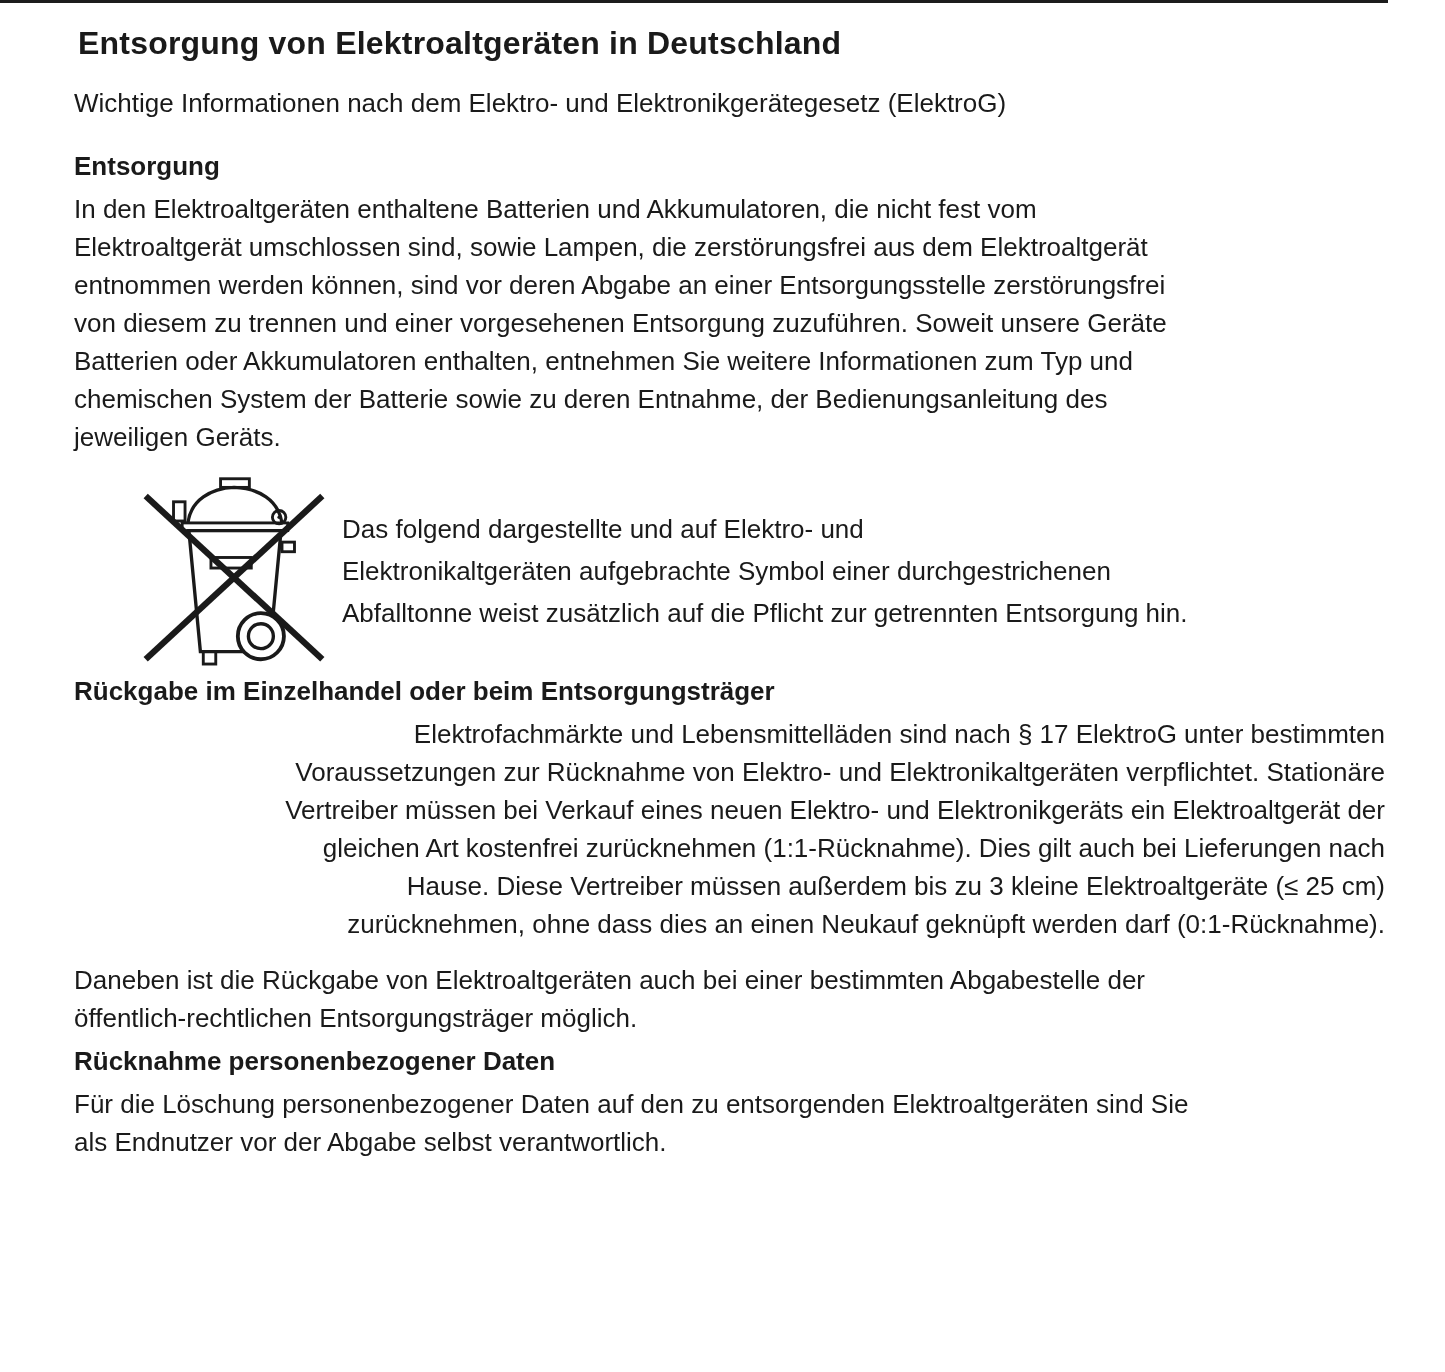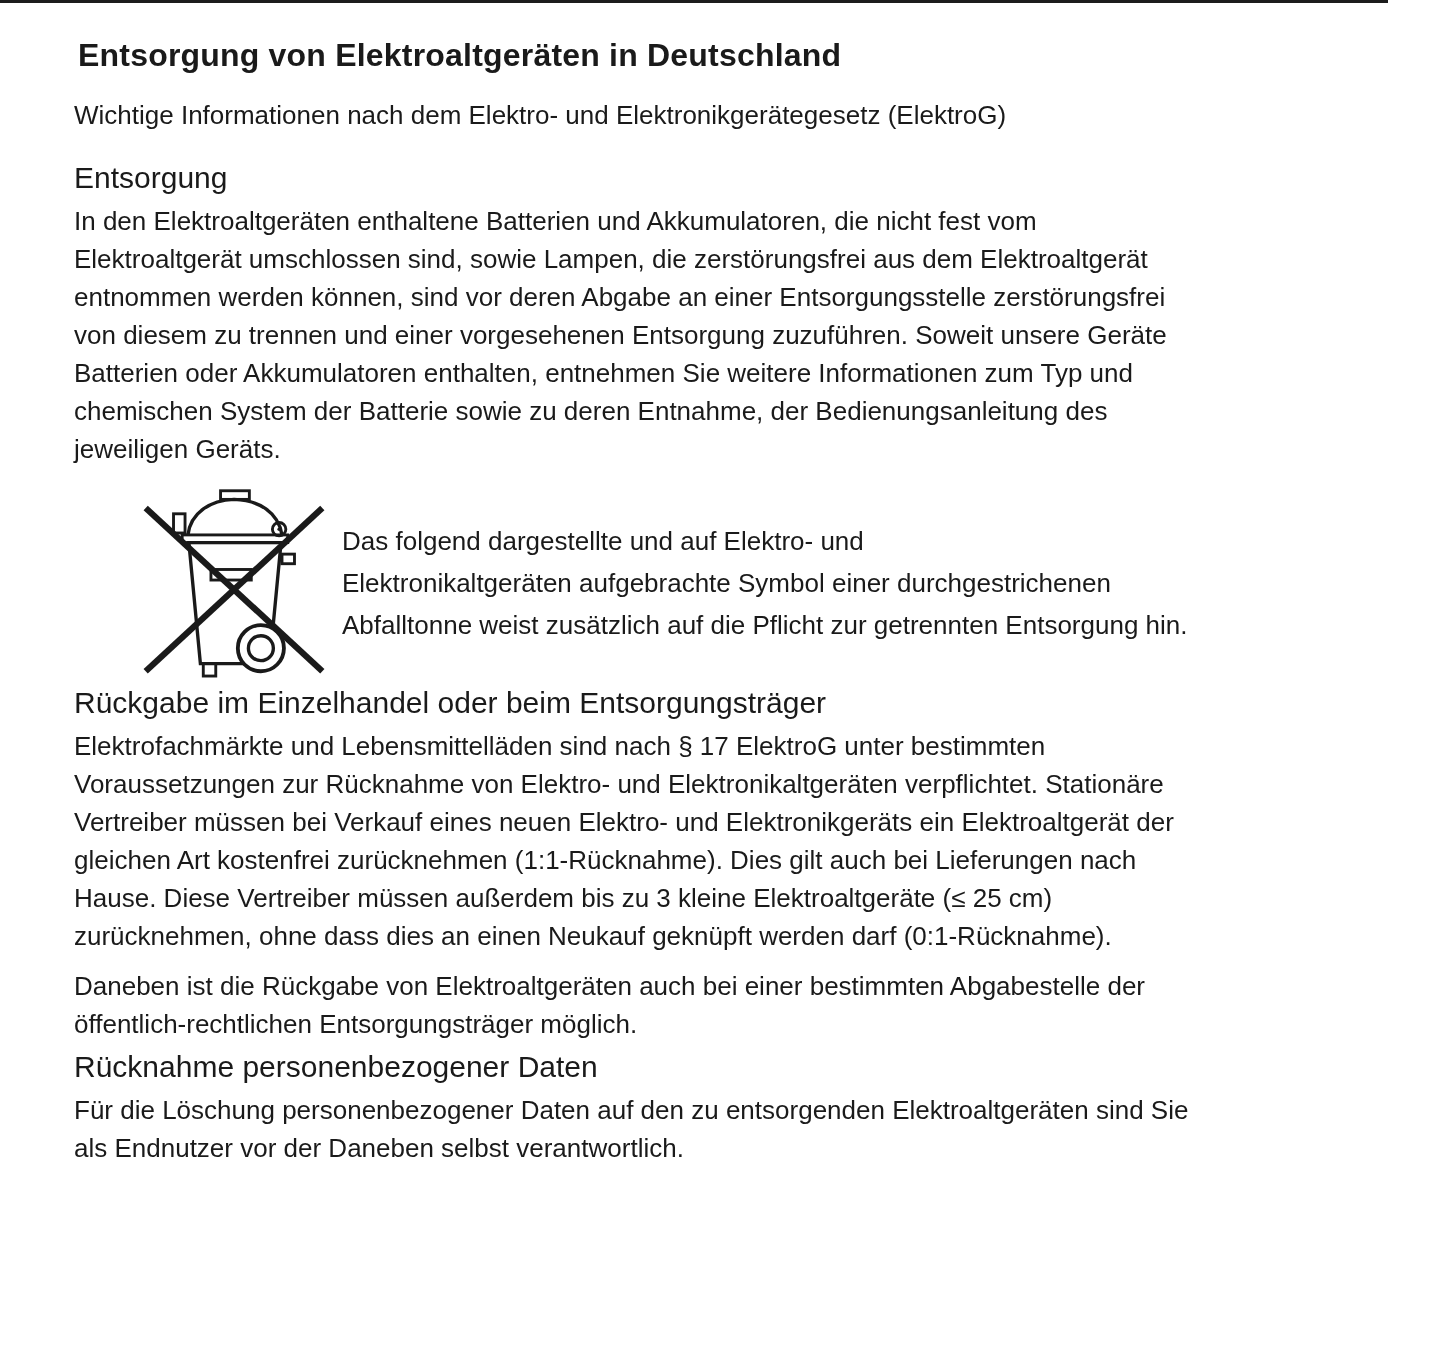--- a/index.html
+++ b/index.html
@@ -9,21 +9,21 @@
     background: #ffffff;
     color: #1a1a1a;
     font-family: "Liberation Sans", sans-serif;
     position: relative;
     overflow: hidden;
   }
   .page {
     position: relative;
     width: 1445px;
     height: 1052px;
-    padding: 36px 60px 0 74px;
+    padding: 24px 60px 0 74px;
     box-sizing: border-box;
   }
   .top-border {
     position: absolute;
     top: 0; left: 0;
     width: 1388px; height: 3px;
     background: #1c1c1c;
   }
   h1 {
     font-size: 32px;
@@ -33,34 +33,34 @@
     padding-left: 4px;
     letter-spacing: 0.2px;
   }
   h2 {
     font-size: 26px;
     line-height: 30px;
     font-weight: normal;
     margin: 0 0 33px 0;
   }
   h3 {
-    font-size: 30px;
+    font-size: 26px;
     line-height: 30px;
-    font-weight: normal;
+    font-weight: bold;
     margin: 9px 0 9px 0;
   }
   h3.after-symbol { margin-top: 10px; }
   p.body {
     font-size: 26px;
     line-height: 38px;
     margin: 0;
     white-space: pre-line;
   }
   p.intro    { margin-bottom: 0; }
-  p.spacer-b14 { margin-bottom: 12px; }
+  p.spacer-b14 { margin-bottom: 18px; text-align: right; }
   .symbol-row {
     display: flex;
     align-items: center;
     margin: 16px 0 0 0;
     height: 194px;
   }
   .symbol {
     width: 192px;
     height: 194px;
     margin-left: 64px;
@@ -133,14 +133,14 @@
 Voraussetzungen zur Rücknahme von Elektro- und Elektronikaltgeräten verpflichtet. Stationäre
 Vertreiber müssen bei Verkauf eines neuen Elektro- und Elektronikgeräts ein Elektroaltgerät der
 gleichen Art kostenfrei zurücknehmen (1:1-Rücknahme). Dies gilt auch bei Lieferungen nach
 Hause. Diese Vertreiber müssen außerdem bis zu 3 kleine Elektroaltgeräte (≤ 25 cm)
 zurücknehmen, ohne dass dies an einen Neukauf geknüpft werden darf (0:1-Rücknahme).</p>
   <p class="body">Daneben ist die Rückgabe von Elektroaltgeräten auch bei einer bestimmten Abgabestelle der
 öffentlich-rechtlichen Entsorgungsträger möglich.</p>
 
   <h3>Rücknahme personenbezogener Daten</h3>
   <p class="body">Für die Löschung personenbezogener Daten auf den zu entsorgenden Elektroaltgeräten sind Sie
-als Endnutzer vor der Daneben selbst verantwortlich.</p>
+als Endnutzer vor der Abgabe selbst verantwortlich.</p>
 </div>
 
 </body></html>

